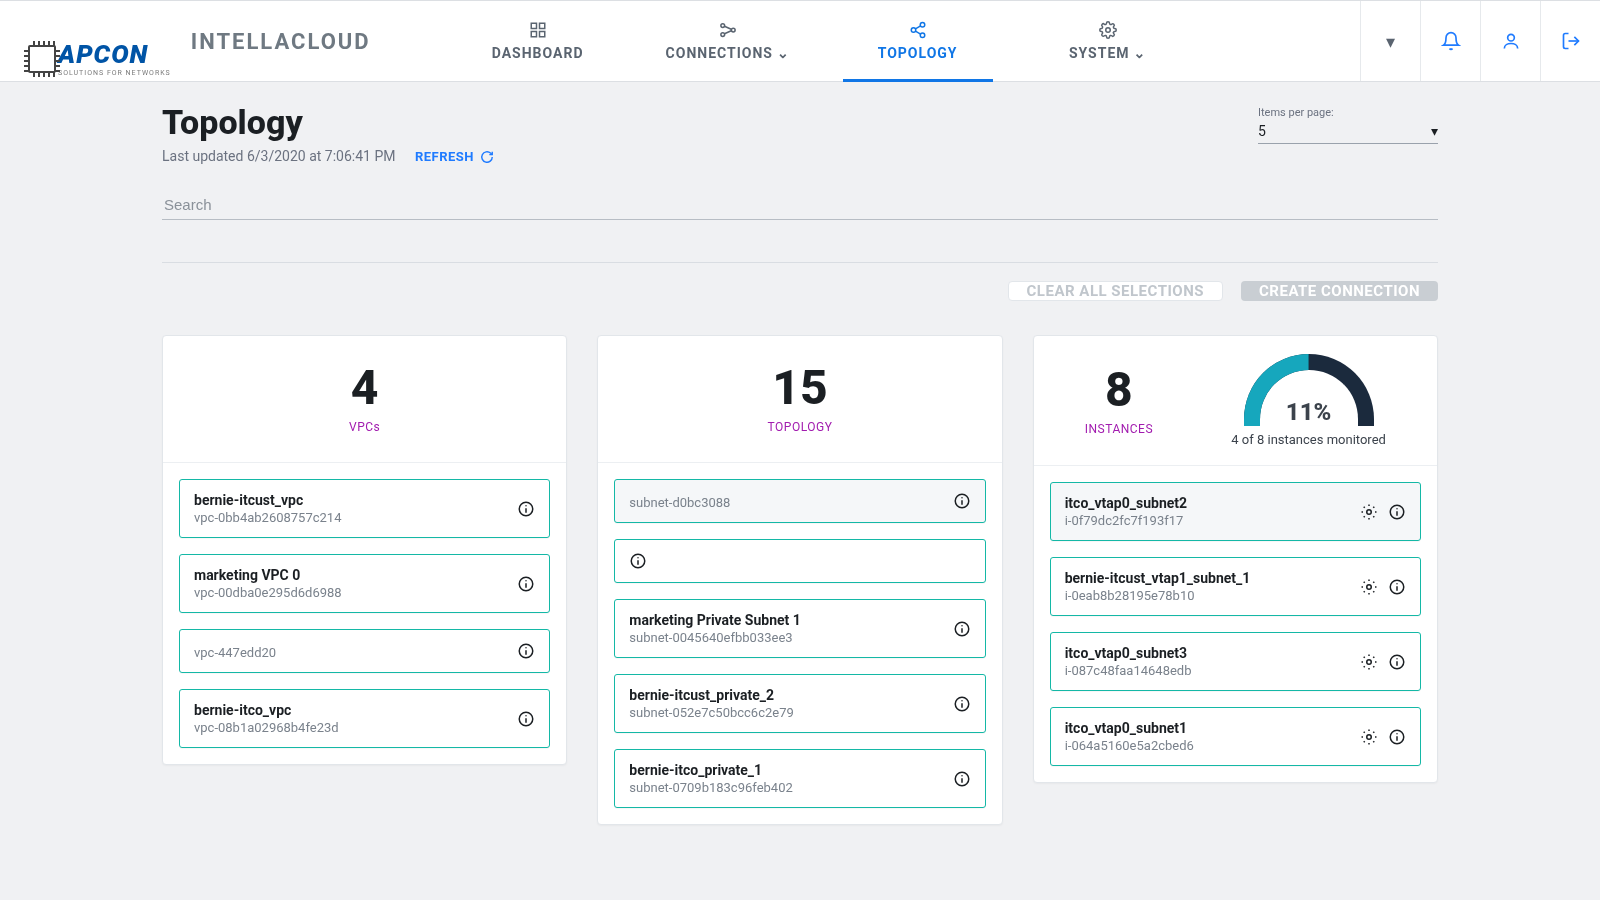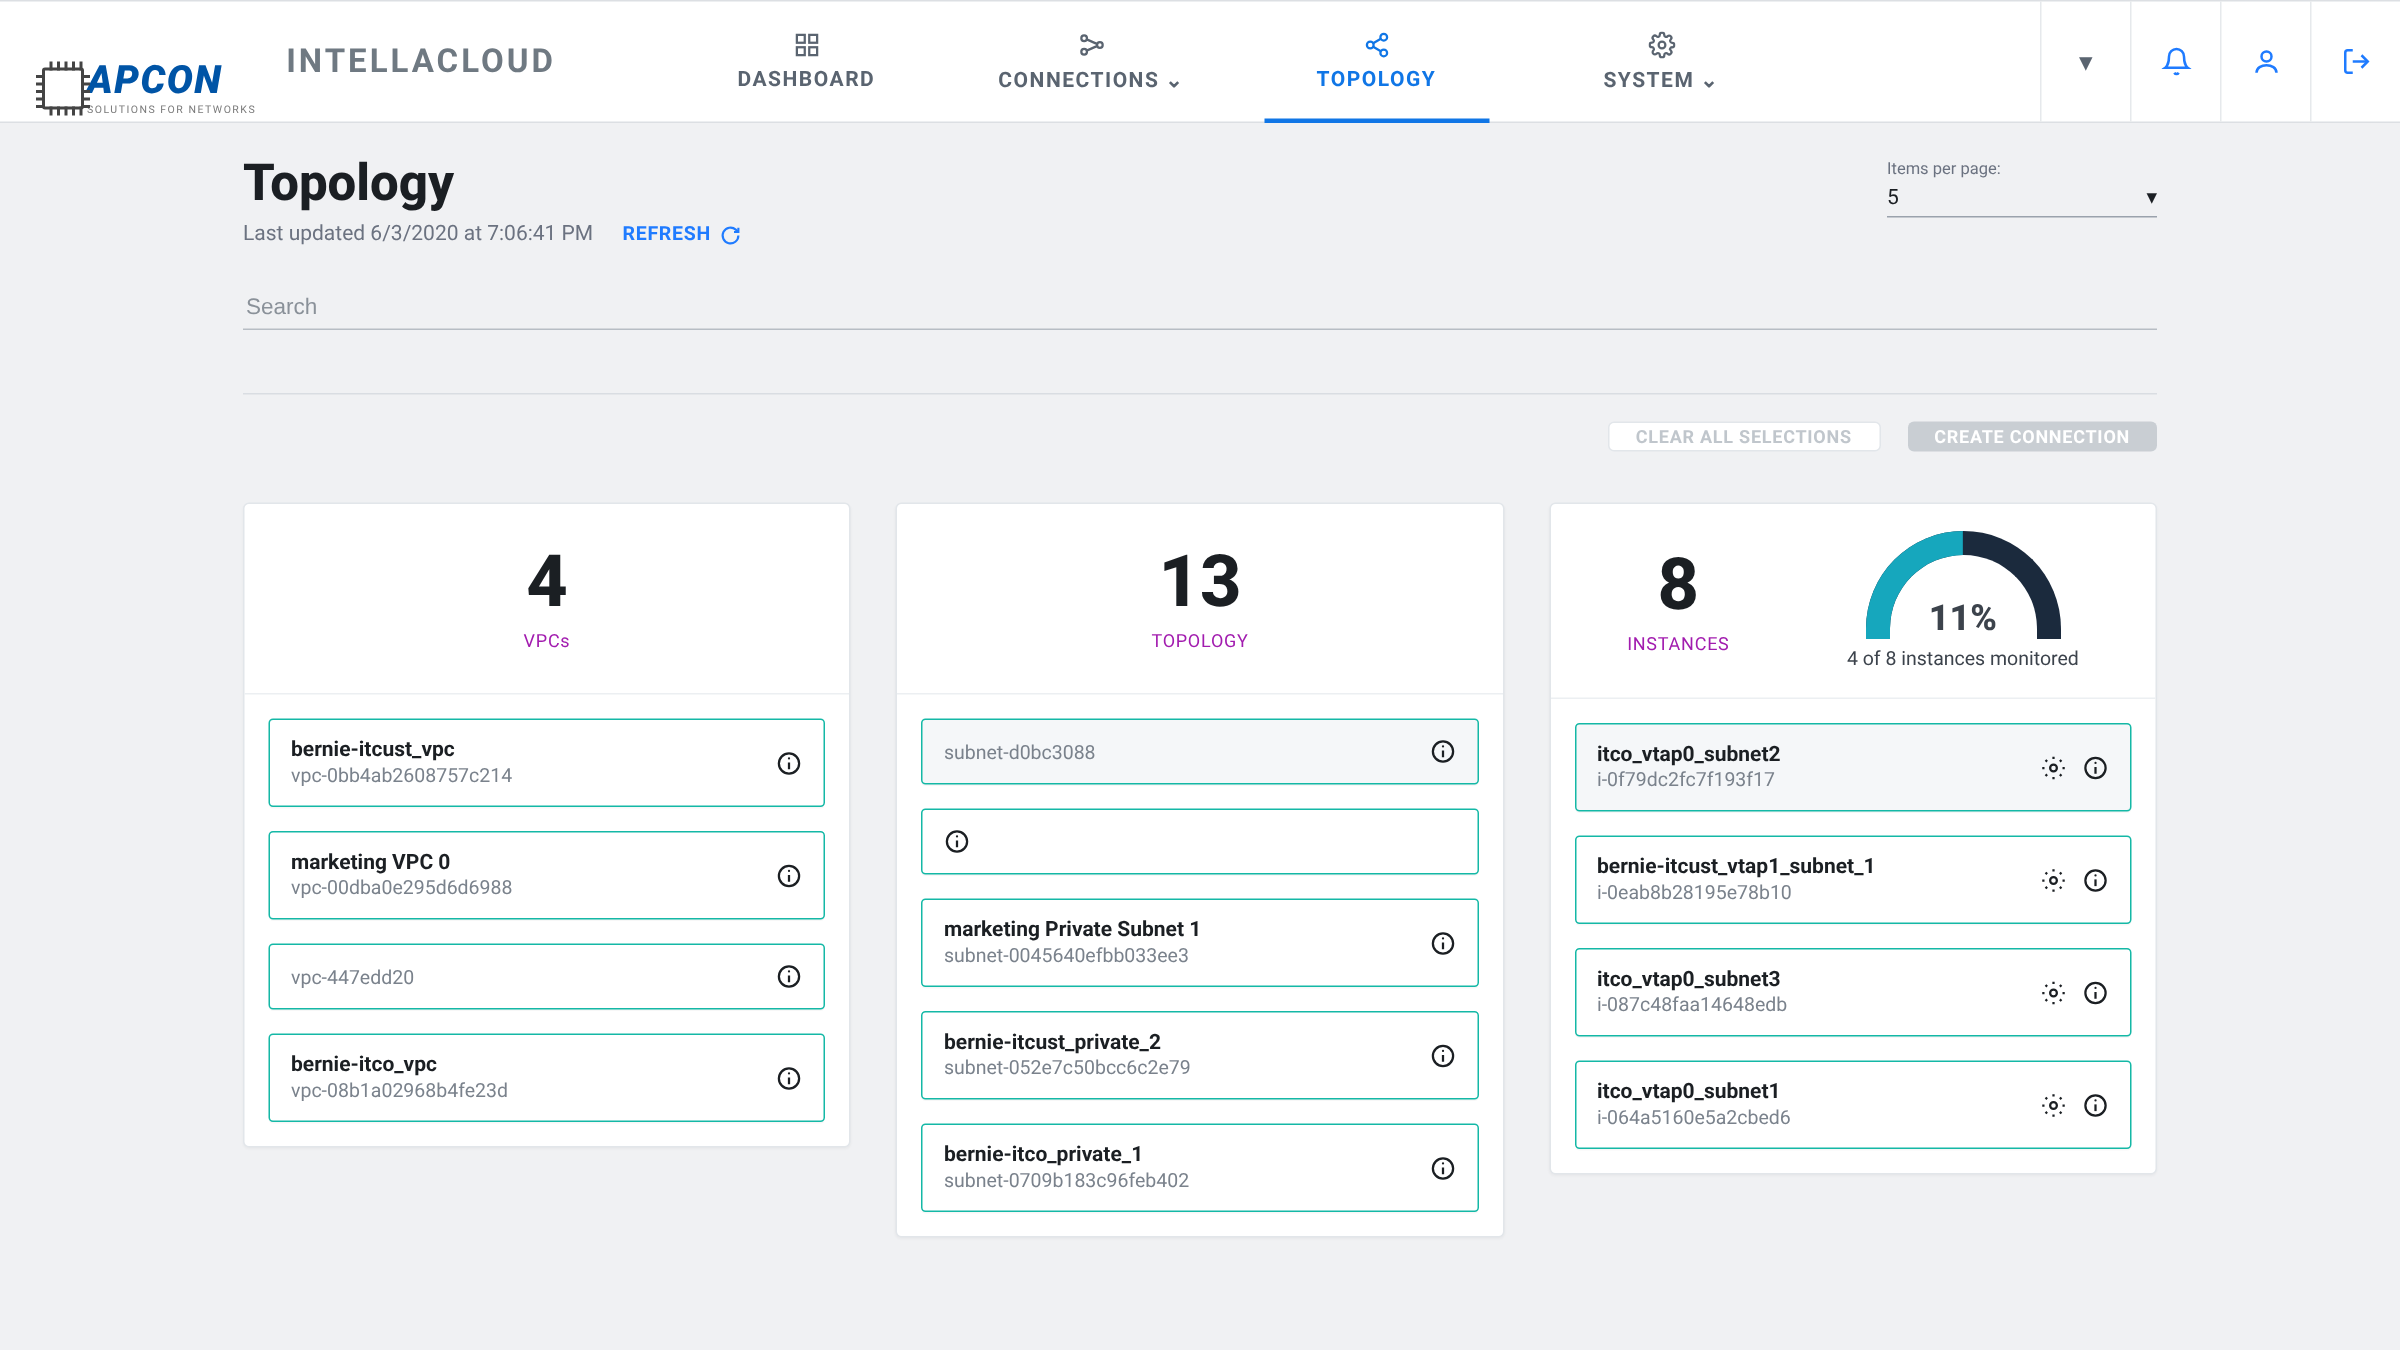--- a/index.html
+++ b/index.html
@@ -78,21 +78,21 @@
   .search {
     margin-top:26px; border:none; border-bottom:1px solid #b7bdc4; background:transparent;
     width:100%; font-size:15px; padding:6px 2px; outline:none; color:#333;
   }
   .search::placeholder{ color:#8a9199; }
 
   .divider { height:1px; background:#d9dde2; margin:42px 0 18px; }
 
   .actions { display:flex; justify-content:flex-end; gap:18px; }
   .btn {
-    height:20px; padding:0 18px; border-radius:4px; font-weight:700; font-size:12px; letter-spacing:.5px;
+    height:20px; padding:0 18px; border-radius:4px; font-weight:700; font-size:15px; letter-spacing:.5px;
     display:flex; align-items:center; cursor:default;
   }
   .btn.outline { background:#fff; border:1px solid #e2e6ea; color:#c0c6cc; }
   .btn.solid   { background:#c9ced3; color:#fff; border:none; }
 
   
   .cols { display:flex; gap:30px; margin-top:34px; align-items:flex-start;}
   .card {
     background:#fff; border:1px solid #e2e6ea; border-radius:4px;
     box-shadow:0 1px 2px rgba(0,0,0,.04); flex:1; min-width:0;
@@ -316,21 +316,21 @@
                 <line x1="12" y1="11" x2="12" y2="17"></line>
                 <circle cx="12" cy="7.5" r="1" fill="currentColor" stroke="none"></circle>
               </svg>
             </span>
           </div>
         </div>
     </div>
 
     <div class="card">
       <div class="card-head">
-        <div class="big">13</div>
+        <div class="big">15</div>
         <div class="cap">TOPOLOGY</div>
       </div>
       <div class="card-list">
           <div class="row">
             <div class="txt">
               <div class="id">subnet-d0bc3088</div>
             </div>
             <span class="ico-btn">
               <svg width="18" height="18" viewBox="0 0 24 24" fill="none" stroke="currentColor" stroke-width="2">
                 <circle cx="12" cy="12" r="9"></circle>

